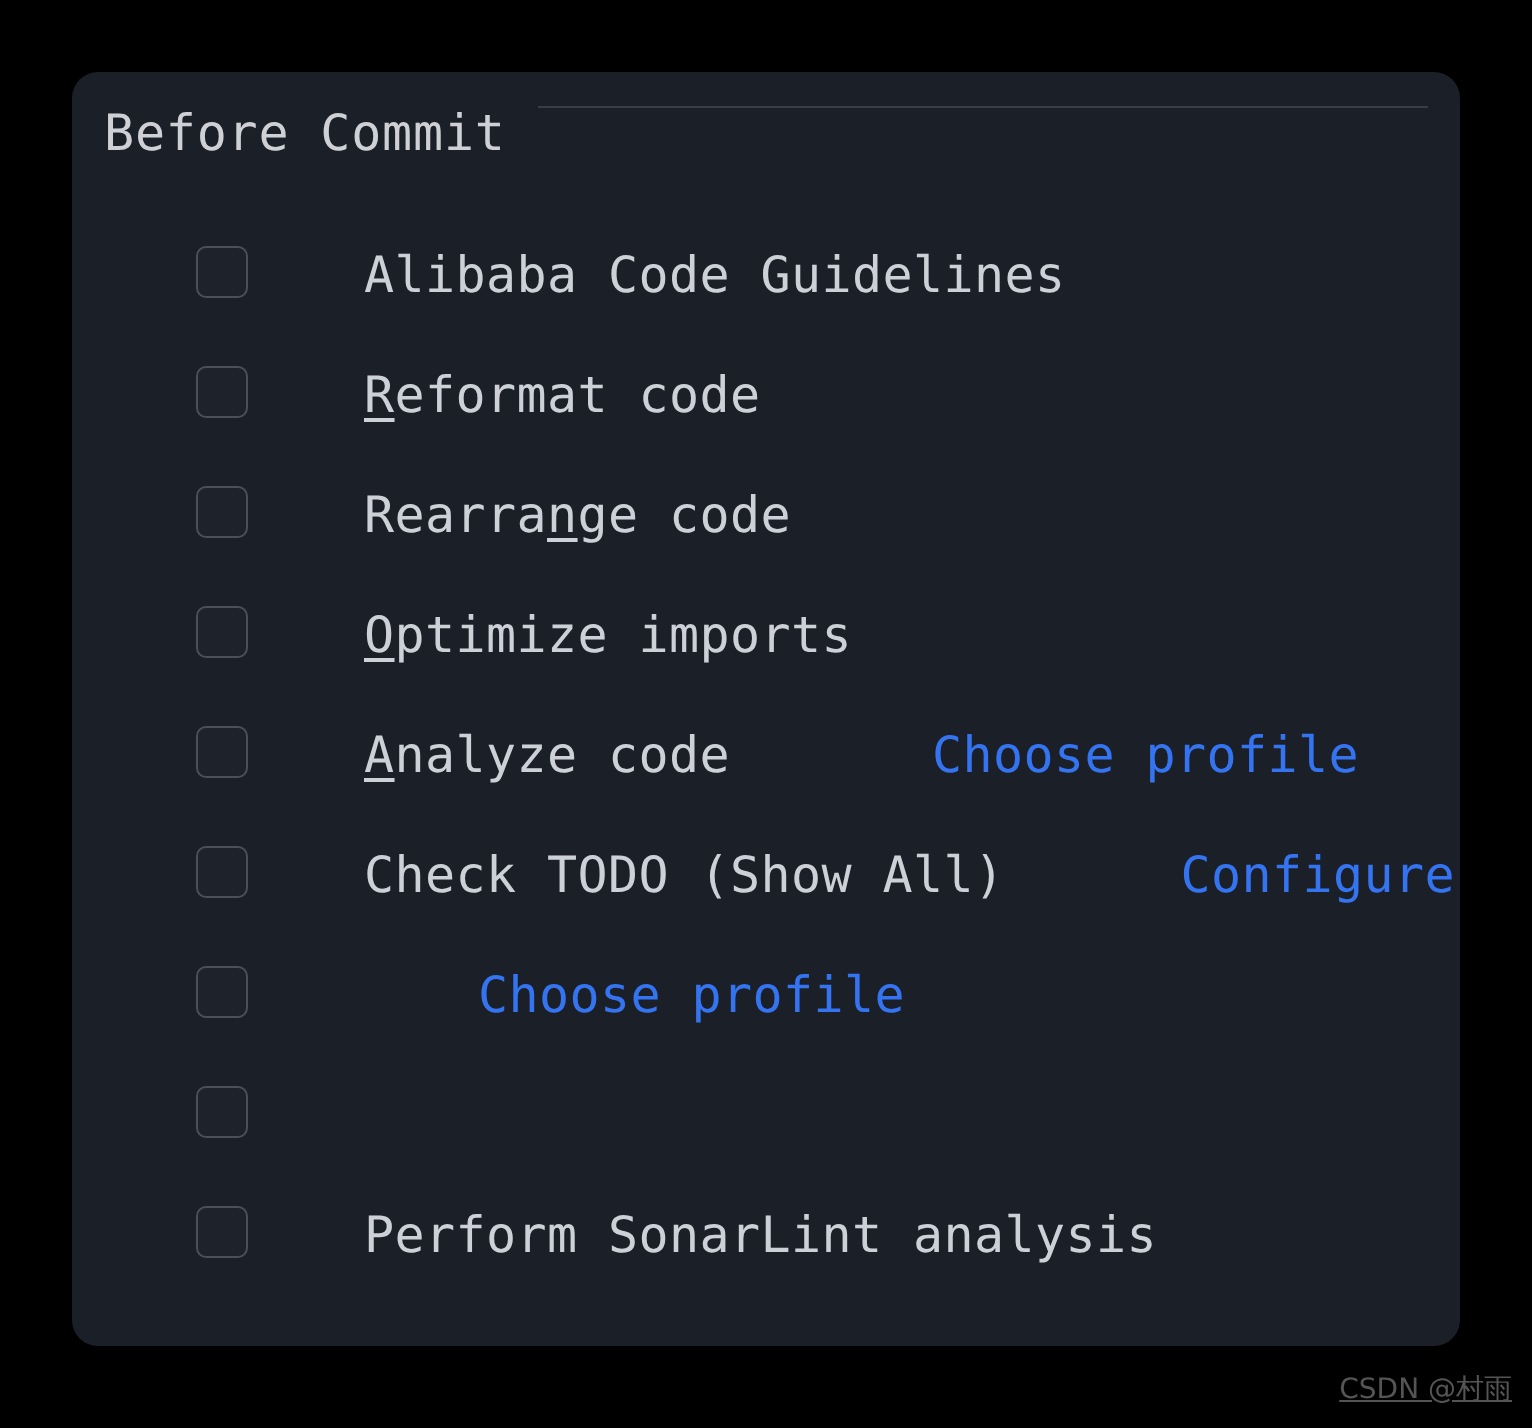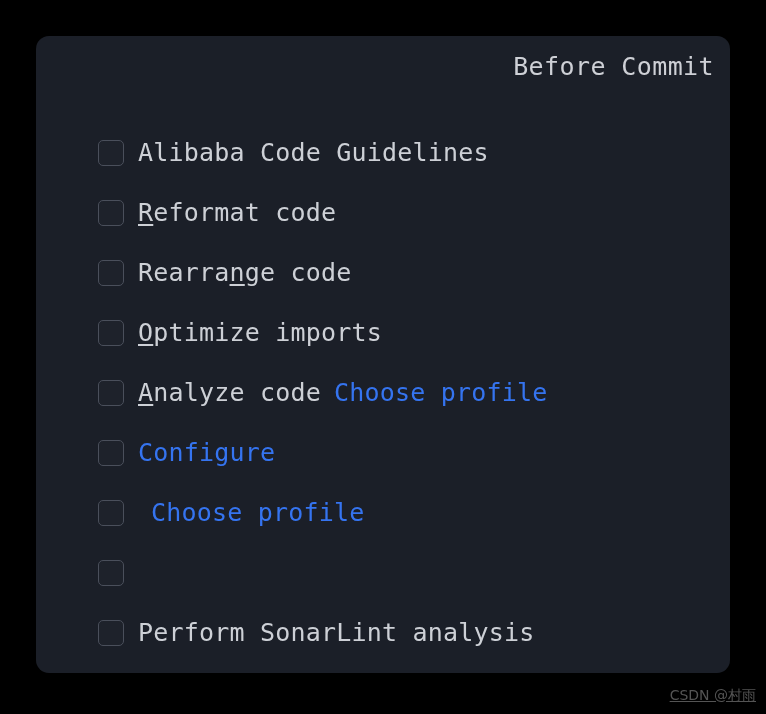--- a/index.html
+++ b/index.html
@@ -36,22 +36,21 @@
   }
 
   
   .group-header {
     position: absolute;
     left: 16px;
     top: 14px;
     right: 16px;
     height: 34px;
     display: flex;
-    align-items: flex-end;
-    flex-direction: column;
+    align-items: flex-start;
   }
   .group-title {
     color: #ced0d6;
     font-size: 25px;
     line-height: 34px;
     letter-spacing: 0.4px;
     white-space: nowrap;
   }
   .group-rule {
     flex: 1 1 auto;
@@ -66,21 +65,22 @@
   .rows {
     position: absolute;
     left: 62px;
     top: 87px;
     right: 0;
   }
   .row {
     position: relative;
     height: 60px;
     display: flex;
-    align-items: center;
+    align-items: flex-start;
+    gap: 44px;
   }
   .checkbox {
     width: 26px;
     height: 26px;
     min-width: 26px;
     box-sizing: border-box;
     border: 1.6px solid #4a4f5b;
     border-radius: 5px;
     background: #1e222b;
     margin-right: 14px;
@@ -157,20 +157,21 @@
           <span class="row-label"><span class="mn">O</span><span>ptimize imports</span></span>
         </div>
         <div class="row">
           <div class="checkbox"></div>
           <span class="row-label"><span class="mn">A</span><span>nalyze code</span></span>
           <span class="gap-sp"></span>
           <span class="link">Choose profile</span>
         </div>
         <div class="row">
           <div class="checkbox"></div>
+          <span class="row-label"><span>Check TODO (Show All)</span></span>
           <span class="gap-none"></span>
           <span class="link">Configure</span>
         </div>
         <div class="row">
           <div class="checkbox"></div>
           <span class="gap-sp"></span>
           <span class="link">Choose profile</span>
         </div>
         <div class="row">
           <div class="checkbox"></div>

